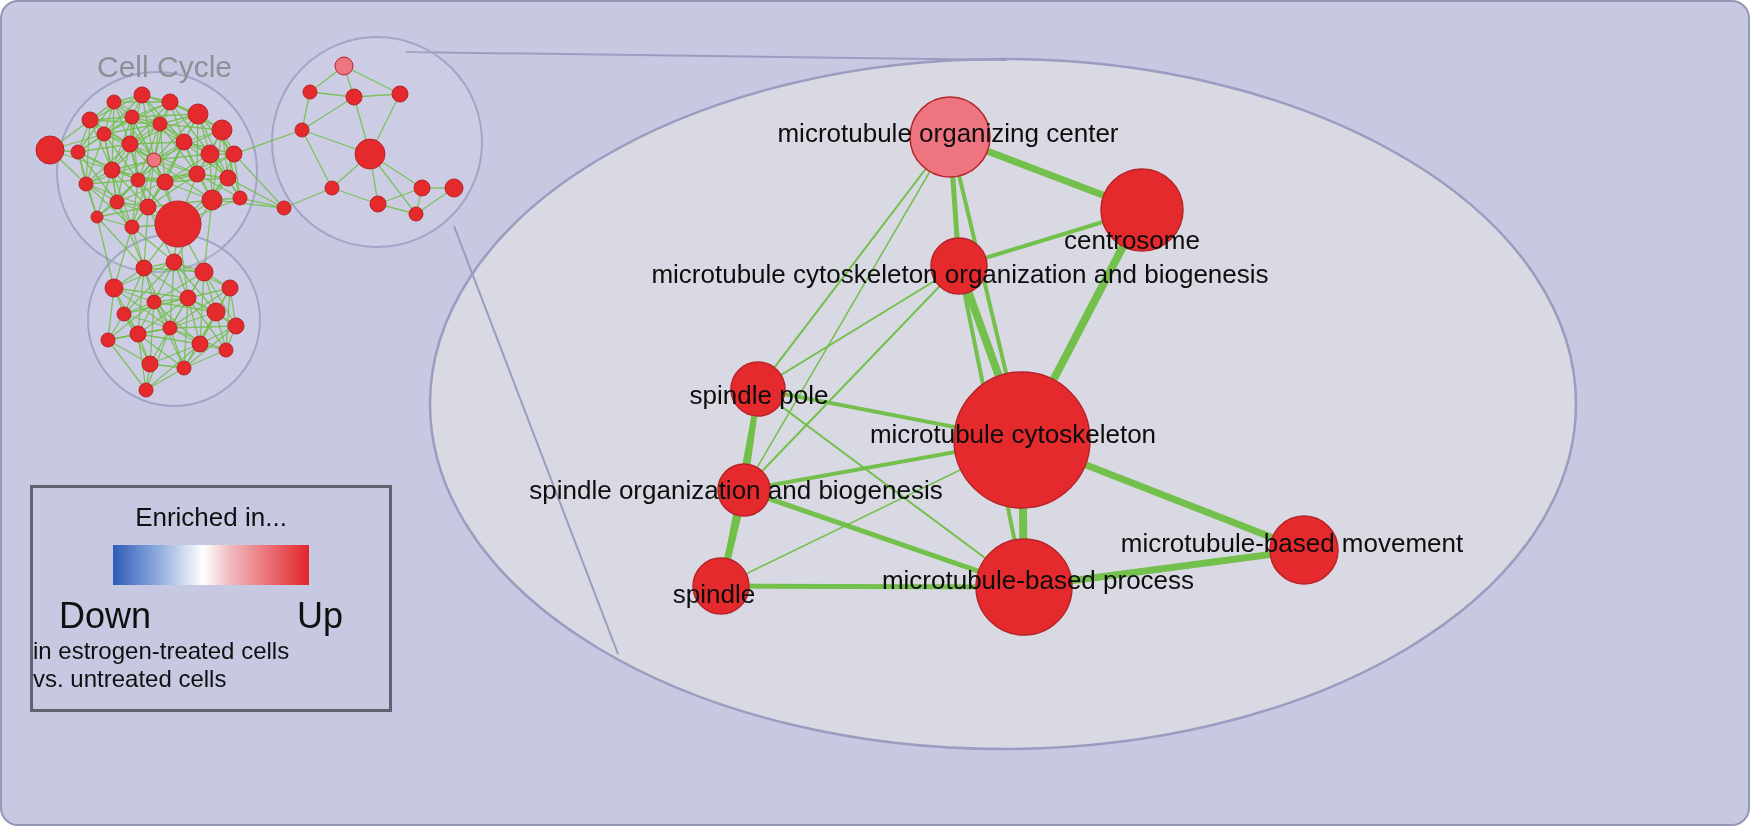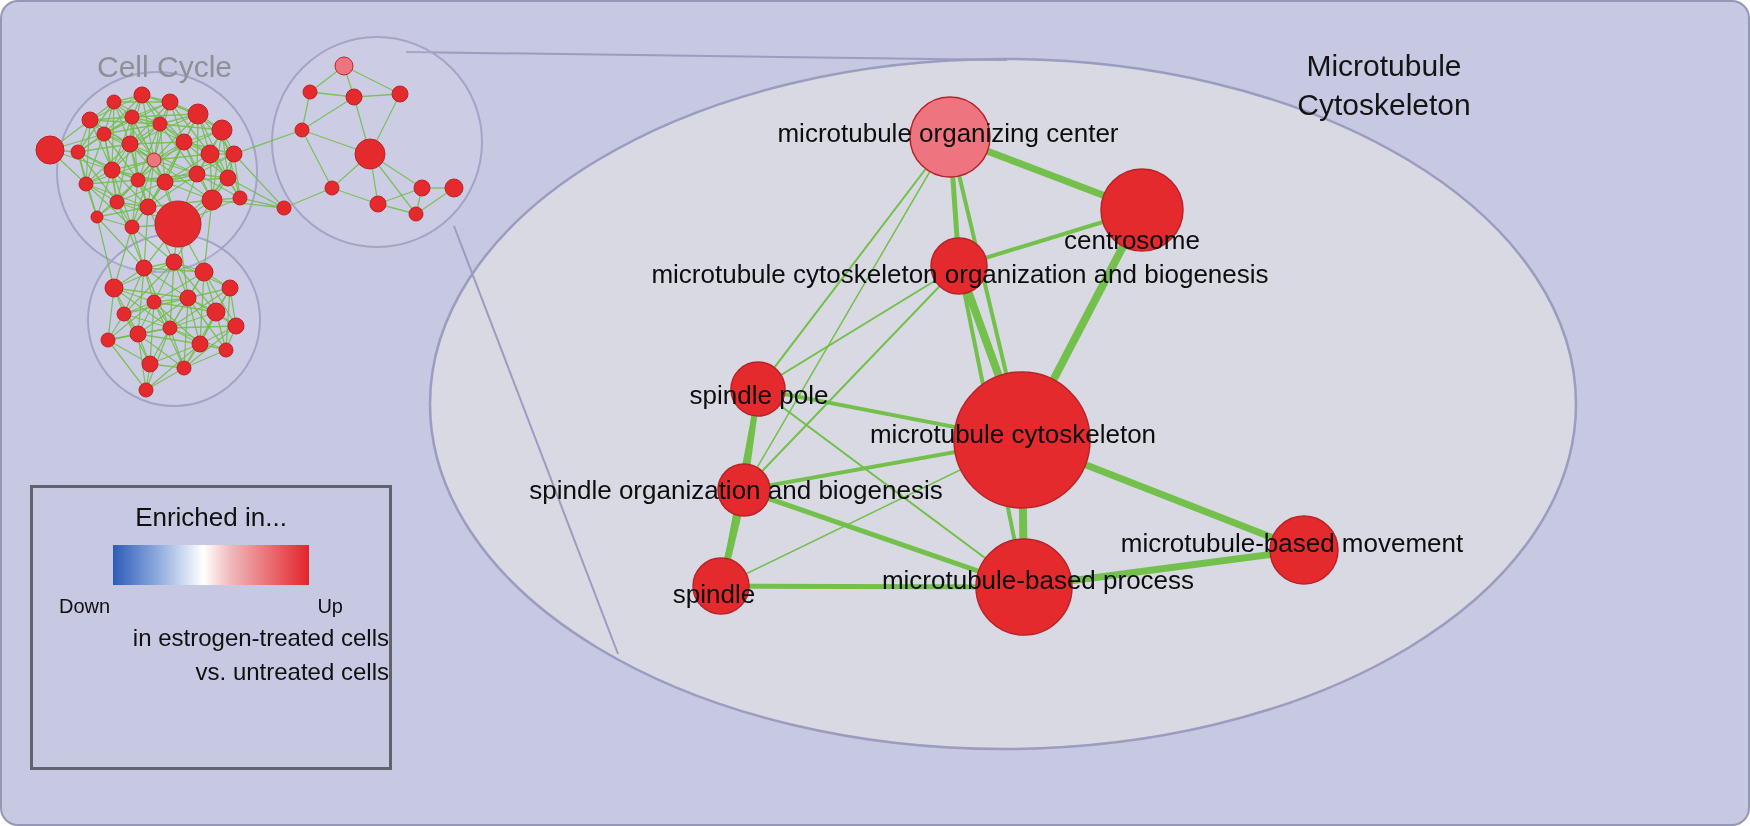--- a/index.html
+++ b/index.html
@@ -8,30 +8,30 @@
     background:#c7c8e2;border:2px solid #9597b6;border-radius:18px;overflow:hidden;
     font-family:"Liberation Sans","DejaVu Sans",sans-serif;
   }
   #net{position:absolute;left:0;top:0;}
   svg text{font-family:"Liberation Sans","DejaVu Sans",sans-serif;}
   .flabel{position:absolute;white-space:pre-line;}
   #lbl-cellcycle{left:95px;top:48px;width:190px;text-align:left;font-size:30px;color:#8f9095;}
   #lbl-ubiquitin{left:32px;top:383px;font-size:30px;line-height:1.32;color:#8f9095;text-align:left;}
   #lbl-microtubule{left:1262px;top:44px;width:240px;text-align:center;font-size:30px;line-height:1.3;color:#141414;}
   #legend{
-    position:absolute;left:28px;top:483px;width:362px;height:285px;
+    position:absolute;left:28px;top:483px;width:362px;height:227px;
     border:3px solid #62626e;box-sizing:border-box;
   }
   #legend-title{margin-top:14px;text-align:center;font-size:26px;color:#101010;}
   #grad{
     width:196px;height:40px;margin:12px auto 10px auto;
     background:linear-gradient(to right,#2e5cb8 0%,#8aa8dc 22%,#ffffff 46%,#f0b9bd 60%,#e2242a 100%);
   }
-  #legend-row{display:flex;justify-content:space-between;padding:0 46px 0 26px;font-size:20px;color:#101010;}
-  .legend-note{text-align:right;font-size:24px;color:#101010;margin-top:6px;}
+  #legend-row{display:flex;justify-content:space-between;padding:0 46px 0 26px;font-size:36px;color:#101010;}
+  .legend-note{text-align:left;font-size:24px;color:#101010;}
 </style>
 </head>
 <body>
 
 <div id="canvas">
 
   <svg id="net" width="1750" height="826">
       <ellipse cx="1001" cy="402" rx="573" ry="345" fill="#d8d9e2" stroke="#9b9cc0" stroke-width="2.5"></ellipse>
       <line x1="404" y1="50" x2="1005" y2="58" stroke="#9b9cc0" stroke-width="2"></line>
       <line x1="452" y1="224" x2="616" y2="652" stroke="#9b9cc0" stroke-width="2"></line>
@@ -443,22 +443,20 @@
       <text x="1011" y="432" text-anchor="middle" dominant-baseline="central" font-size="26" fill="#0d0d0d">microtubule cytoskeleton</text>
       <text x="734" y="488" text-anchor="middle" dominant-baseline="central" font-size="26" fill="#0d0d0d">spindle organization and biogenesis</text>
       <text x="1290" y="541" text-anchor="middle" dominant-baseline="central" font-size="26" fill="#0d0d0d">microtubule-based movement</text>
       <text x="712" y="592" text-anchor="middle" dominant-baseline="central" font-size="26" fill="#0d0d0d">spindle</text>
       <text x="1036" y="578" text-anchor="middle" dominant-baseline="central" font-size="26" fill="#0d0d0d">microtubule-based process</text>
     </svg>
 
   <div class="flabel" id="lbl-cellcycle">Cell Cycle</div>
 
 
-  <div class="flabel" id="lbl-microtubule">Microtubule
-Cytoskeleton</div>
 
   <div id="legend">
     <div id="legend-title">Enriched in...</div>
     <div id="grad"></div>
     <div id="legend-row">
       <span>Down</span>
       <span>Up</span>
     </div>
     <div class="legend-note">in estrogen-treated cells</div>
     <div class="legend-note">vs. untreated cells</div>

